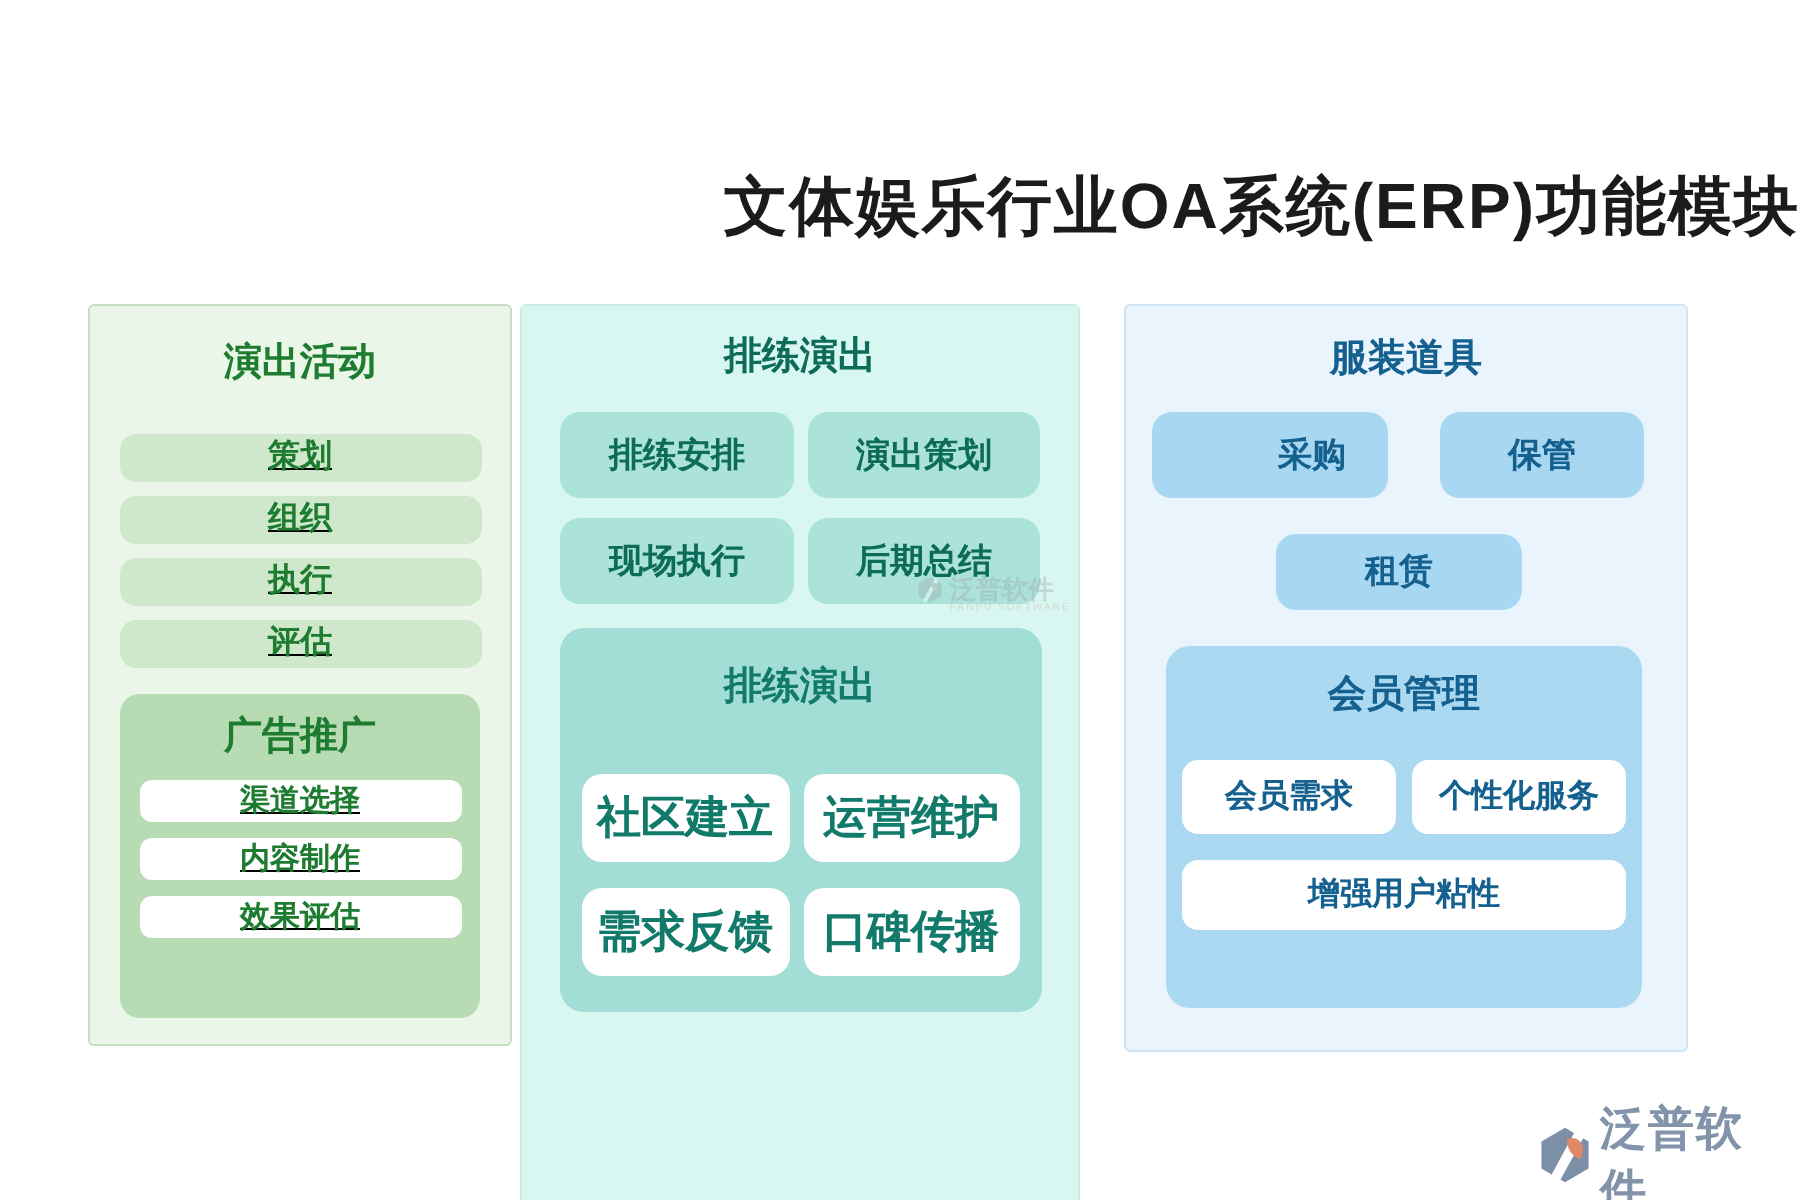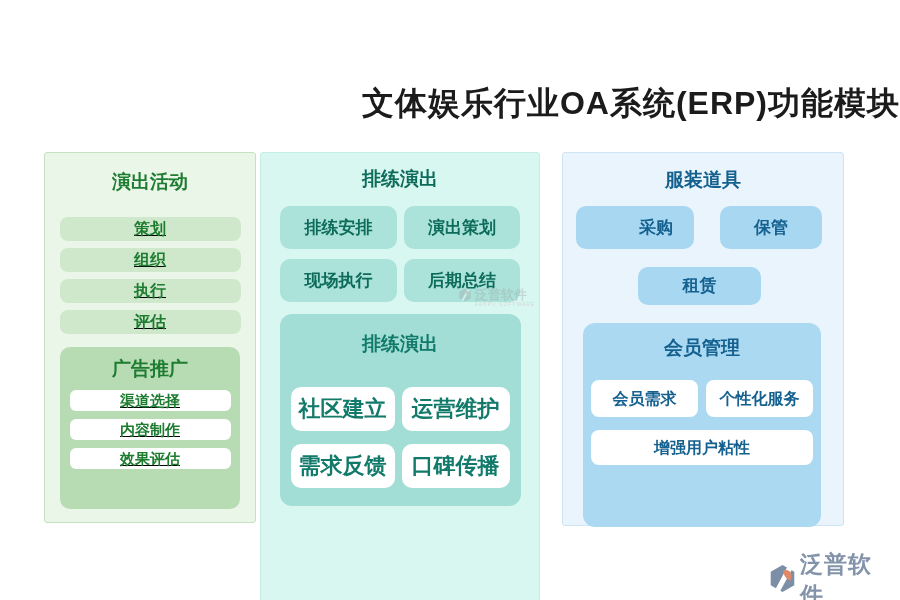--- a/index.html
+++ b/index.html
@@ -47,21 +47,21 @@
   .pill-white-t{height:44px;line-height:44px;border-radius:10px;background:#fff;color:var(--teal-white-text);font-size:22px;}
 
   
   .col-3{left:562px;width:282px;height:374px;background:var(--blue-col-bg);border:1px solid var(--blue-col-border);}
   .col-3 .col-header{margin-top:14px;color:var(--blue-text);}
   .row-blue{margin-top:13px;padding:0 21px 0 13px;display:flex;justify-content:space-between;}
   .pill-blue{height:43px;line-height:43px;border-radius:10px;background:var(--blue-pill-bg);color:var(--blue-text);font-size:17px;}
   .pill-blue.w1{width:118px;padding-left:42px;}
   .pill-blue.w2{width:102px;}
   .pill-blue.w3{margin:18px 0 0 75px;width:123px;height:38px;line-height:38px;}
-  .subcard-blue{margin:18px 0 0 20px;width:238px;height:204px;background:var(--blue-subcard-bg);border-radius:12px;font-family:Liberation Serif, serif;}
+  .subcard-blue{margin:18px 0 0 20px;width:238px;height:181px;background:var(--blue-subcard-bg);border-radius:12px;font-family:Liberation Serif, serif;}
   .subcard-blue .sub-header{padding-top:12px;color:var(--blue-text);}
   .row-blue-white{margin-top:19px;padding:0 8px;display:flex;justify-content:space-between;}
   .pill-white-b{width:107px;height:37px;line-height:37px;border-radius:8px;background:#fff;color:var(--blue-text);font-size:16px;}
   .pill-white-b.wide{margin:13px auto 0;width:222px;height:35px;line-height:35px;}
 
   
   .watermark{position:absolute;left:458px;top:288px;display:flex;align-items:flex-start;gap:3px;opacity:.42;}
   .watermark .wm-text{color:var(--watermark);font-size:13px;font-weight:bold;line-height:13px;}
   .watermark .wm-sub{color:#c9a9a2;font-size:5px;letter-spacing:1px;line-height:7px;}
 

